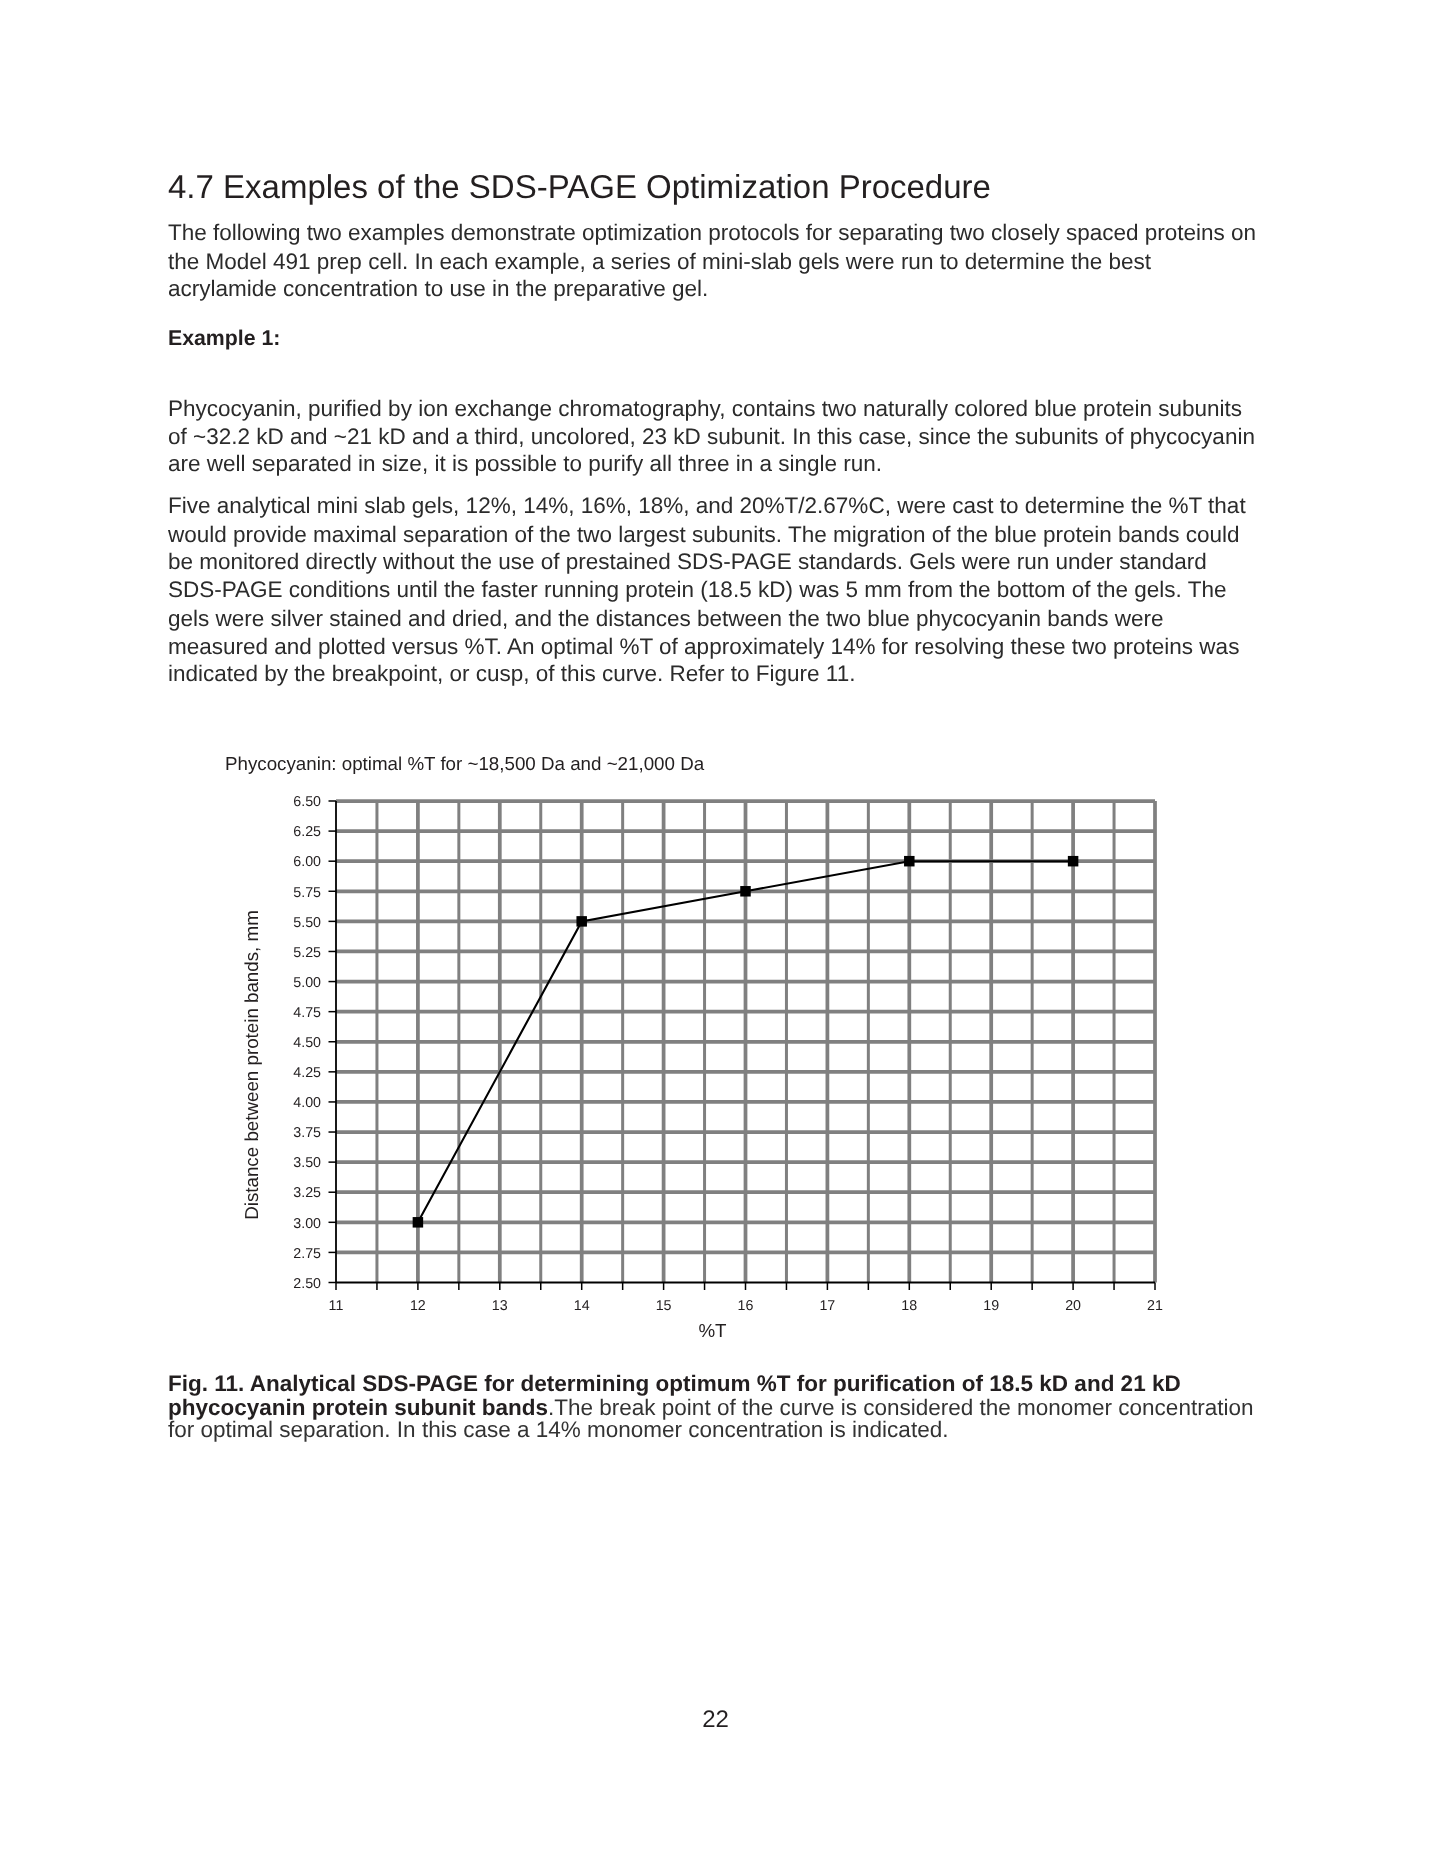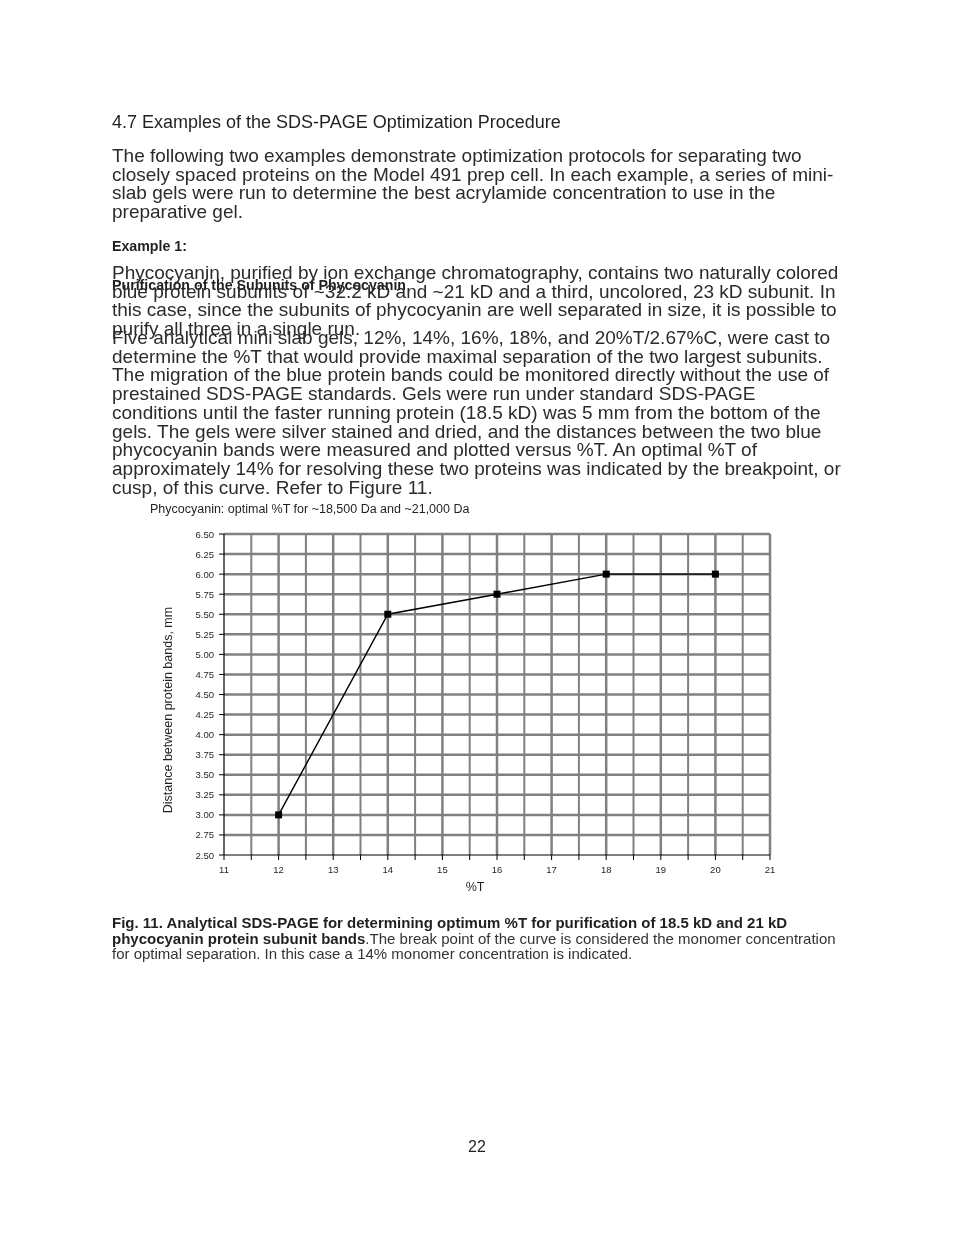--- a/index.html
+++ b/index.html
@@ -1,35 +1,34 @@
 <!DOCTYPE html>
 <html><head>
 <meta charset="utf-8">
 <style>
   html, body { margin: 0; padding: 0; background: #ffffff; }
   body { width: 954px; height: 1235px; position: relative; font-family: "Liberation Sans", sans-serif; color: #231f20; }
-  .heading { position: absolute; left: 112px; top: 112px; font-size: 18px; font-weight: normal; margin: 0; color: #231f20; }
-  .para { position: absolute; left: 112px; width: 730px; font-size: 19px; line-height: 18.7px; margin: 0; color: #2b2b2b; }
+  .heading { position: absolute; left: 112px; top: 112px; font-size: 22px; font-weight: normal; margin: 0; color: #231f20; }
+  .para { position: absolute; left: 112px; width: 730px; font-size: 15px; line-height: 18.7px; margin: 0; color: #2b2b2b; }
   .subhead { position: absolute; left: 112px; top: 217px; font-size: 14.2px; line-height: 18.5px; font-weight: bold; margin: 0; }
-  .subhead span { display: block; margin-top: 20px; }
+  .subhead span { display: block; }
   .chart-title { position: absolute; left: 150px; width: 686px; top: 502px; font-size: 12.5px; font-weight: normal; color: #231f20; }
   svg.chart { position: absolute; left: 150px; top: 520px; }
   .caption { position: absolute; left: 112px; top: 915px; width: 725px; font-size: 15px; line-height: 15.5px; color: #333; margin: 0; }
   .caption b { font-weight: bold; color: #231f20; }
   .page-number { position: absolute; left: 0; width: 954px; top: 1138px; text-align: center; font-size: 16px; color: #231f20; }
 </style>
 </head>
 <body>
 
 <h2 class="heading">4.7  Examples of the SDS-PAGE Optimization Procedure</h2>
 <p class="para" style="top:147px;">The following two examples demonstrate optimization protocols for separating two closely spaced proteins on the Model 491 prep cell. In each example, a series of mini-slab gels were run to determine the best acrylamide concentration to use in the preparative gel.</p>
 
 <div class="subhead">
   <span>Example 1:</span>
-  <span>Purification of the Subunits of Phycocyanin</span>
 </div>
 
 <p class="para" style="top:264px;">Phycocyanin, purified by ion exchange chromatography, contains two naturally colored blue protein subunits of ~32.2 kD and ~21 kD and a third, uncolored, 23 kD subunit. In this case, since the subunits of phycocyanin are well separated in size, it is possible to purify all three in a single run.</p>
 <p class="para" style="top:329px;">Five analytical mini slab gels, 12%, 14%, 16%, 18%, and 20%T/2.67%C, were cast to determine the %T that would provide maximal separation of the two largest subunits. The migration of the blue protein bands could be monitored directly without the use of prestained SDS-PAGE standards. Gels were run under standard SDS-PAGE conditions until the faster running protein (18.5 kD) was 5 mm from the bottom of the gels. The gels were silver stained and dried, and the distances between the two blue phycocyanin bands were measured and plotted versus %T. An optimal %T of approximately 14% for resolving these two proteins was indicated by the breakpoint, or cusp, of this curve. Refer to Figure 11.</p>
 
 <div class="chart-title">Phycocyanin: optimal %T for ~18,500 Da and ~21,000 Da</div>
 
 <svg class="chart" id="chart" width="640" height="380" xmlns="http://www.w3.org/2000/svg">
   <g id="grid">
       <line x1="101.3" x2="101.3" y1="14" y2="335" stroke="#808080" stroke-width="2"></line>

